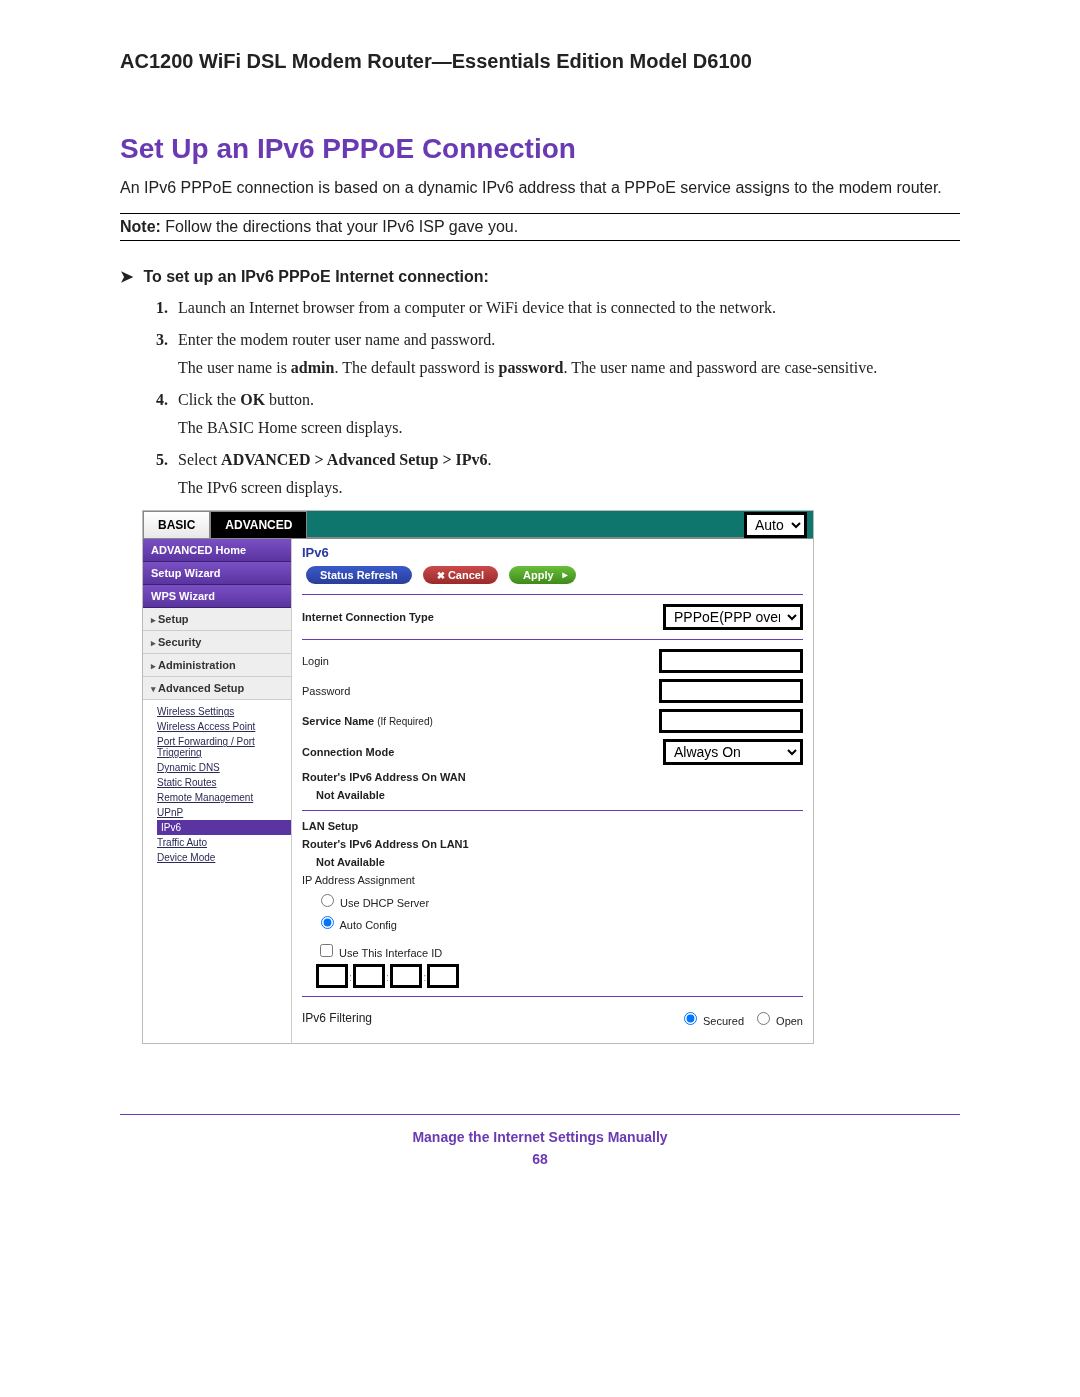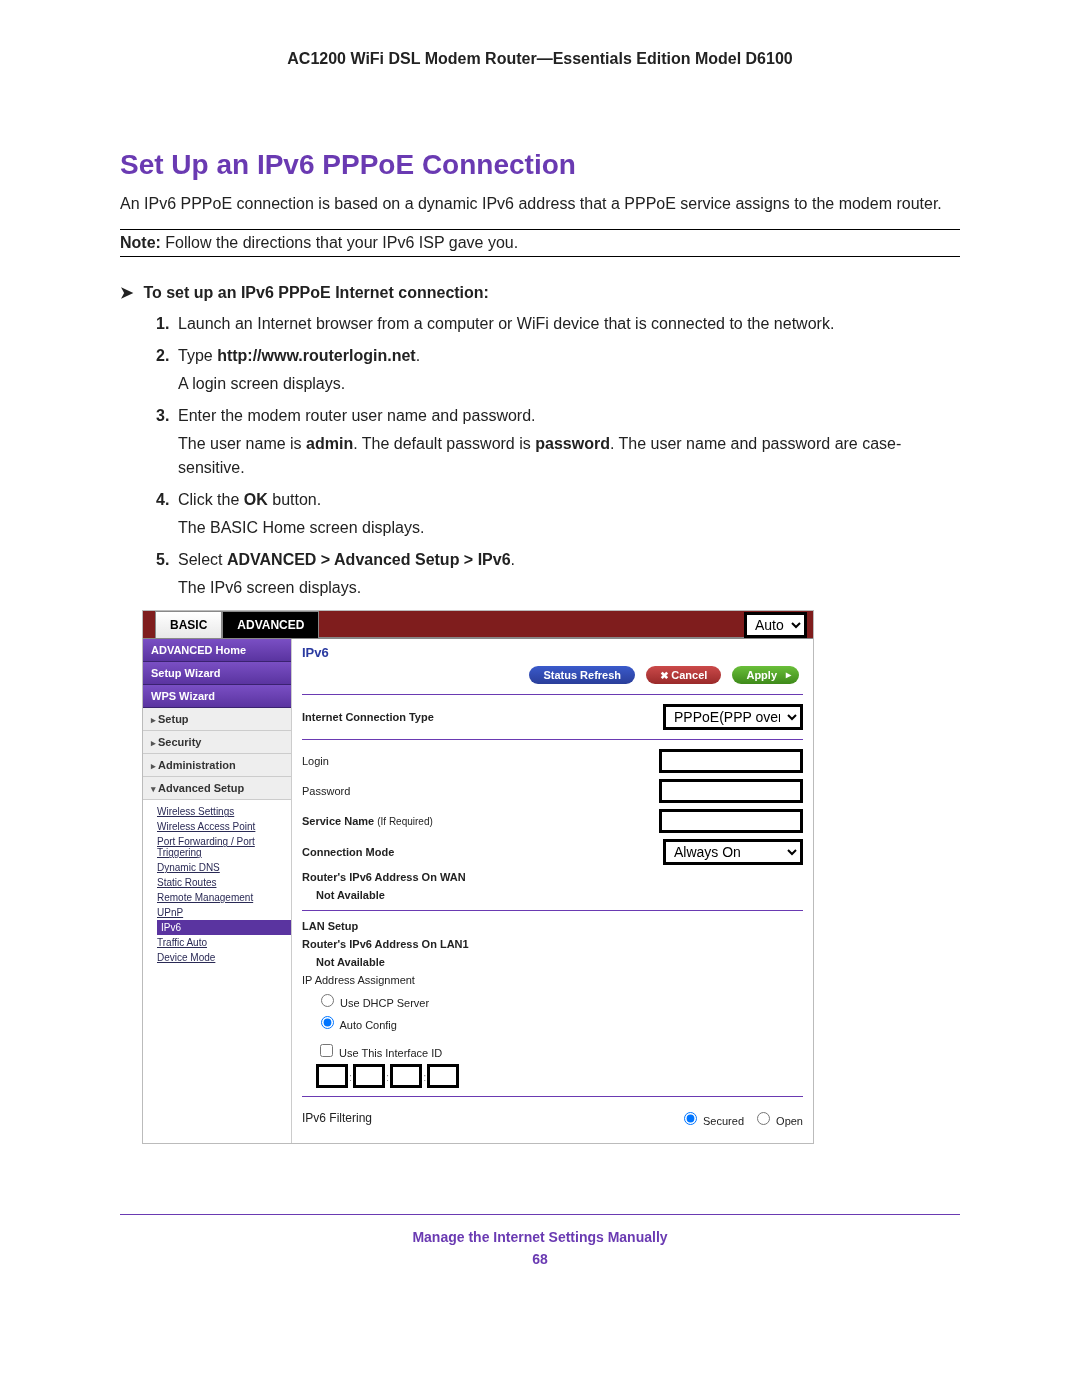--- a/index.html
+++ b/index.html
@@ -8,24 +8,24 @@
     font-family: Arial, Helvetica, sans-serif;
     font-size: 16px;
     color: #222;
     background: #fff;
     width: 1080px;
   }
   .page {
     padding: 50px 120px 30px 120px;
   }
   .doc-header {
-    text-align: center;
-    font-weight: bold;
-    font-size: 16px;
-    margin-bottom: 81px;
+    text-align: left;
+    font-weight: bold;
+    font-size: 20px;
+    margin-bottom: 60px;
   }
   h1.section-title {
     color: #6a3ab2;
     font-size: 28px;
     font-weight: bold;
     margin: 0 0 12px 0;
   }
   p { margin: 0 0 10px 0; line-height: 1.4; }
   .note-box {
     border-top: 1px solid #000;
@@ -33,40 +33,39 @@
     padding: 4px 0;
     margin: 14px 0 26px 0;
   }
   .task-line {
     font-weight: bold;
     margin-bottom: 10px;
     display: flex;
     align-items: center;
   }
   .task-line .arrow { margin-right: 10px; color:#222; }
-  ol.steps { list-style: none; padding-left: 36px; margin: 0; }
+  ol.steps { list-style: none; padding-left: 36px; margin: 0; font-family: Liberation Serif, serif; }
   ol.steps > li { margin-bottom: 8px; line-height: 1.5; }
   ol.steps > li > .num { font-weight: bold; display:inline-block; width: 22px; }
   .sub { display:block; margin-left: 22px; margin-top:4px; }
   .b { font-weight: bold; }
 
   
   .router-ui {
     border: 1px solid #bbb;
     margin: 10px 0 0 22px;
     width: 670px;
     font-size: 11px;
     background: #fff;
   }
   .tabs-row {
     display: flex;
     align-items: stretch;
     border-bottom: 1px solid #888;
-    background: #7f1d1d;
-    padding-left: 12px;
+    background: #0f766e;
   }
   .tab {
     padding: 6px 14px;
     font-weight: bold;
     font-size: 12px;
     border: 1px solid #888;
     border-bottom: none;
     background: linear-gradient(#fff,#e8e8e8);
   }
   .tab.basic { color:#000; }
@@ -92,21 +91,21 @@
   .side-group::before { content:"▸ "; color:#555; font-size:9px;}
   .side-group.open::before { content:"▾ "; }
   .sub-links { background:#fff; padding: 4px 0 4px 14px; }
   .sub-links a {
     display:block; color:#2a2a55; font-size:10px; padding:2px 0; text-decoration: underline;
   }
   .sub-links a.active { background:#5a34a0; color:#fff; text-decoration:none; padding:2px 4px;}
 
   .content { flex:1; padding: 6px 10px 10px 10px; border-left:1px solid #ccc; }
   .content-title { color:#2a3aa0; font-weight:bold; font-size:13px; margin-bottom:6px;}
-  .btn-row { text-align:right; margin-bottom:10px;}
+  .btn-row { text-align:left; margin-bottom:10px;}
   .btn {
     display:inline-block; color:#fff; font-size:11px; font-weight:bold;
     padding:3px 14px; border-radius:10px; margin:0 4px;
   }
   .btn-blue { background: linear-gradient(#3a5acb,#2a3e9a);}
   .btn-red  { background: linear-gradient(#cb4a4a,#9a2a2a);}
   .btn-green{ background: linear-gradient(#6abf3a,#3e8a1a); padding-right:22px; position:relative;}
   .btn-green::after{content:"▸"; position:absolute; right:8px; top:3px; font-size:10px;}
   .btn-red::before{content:"✖ "; font-size:10px;}
 
@@ -142,23 +141,20 @@
     <span class="b">Note:</span><span> Follow the directions that your IPv6 ISP gave you.</span>
   </div>
 
   <div class="task-line">
     <span class="arrow">➤</span>
     <span>To set up an IPv6 PPPoE Internet connection:</span>
   </div>
 
   <ol class="steps">
     <li><span class="num">1.</span><span>Launch an Internet browser from a computer or WiFi device that is connected to the network.</span></li>
-    <li><span class="num">2.</span><span>Type </span><span class="b">http://www.routerlogin.net</span><span>.</span>
-      <span class="sub">A login screen displays.</span>
-    </li>
     <li><span class="num">3.</span><span>Enter the modem router user name and password.</span>
       <span class="sub">
         <span>The user name is </span><span class="b">admin</span><span>. The default password is </span><span class="b">password</span><span>. The user name and password are case-sensitive.</span>
       </span>
     </li>
     <li><span class="num">4.</span><span>Click the </span><span class="b">OK</span><span> button.</span>
       <span class="sub">The BASIC Home screen displays.</span>
     </li>
     <li><span class="num">5.</span><span>Select </span><span class="b">ADVANCED &gt; Advanced Setup &gt; IPv6</span><span>.</span>
       <span class="sub">The IPv6 screen displays.</span>

